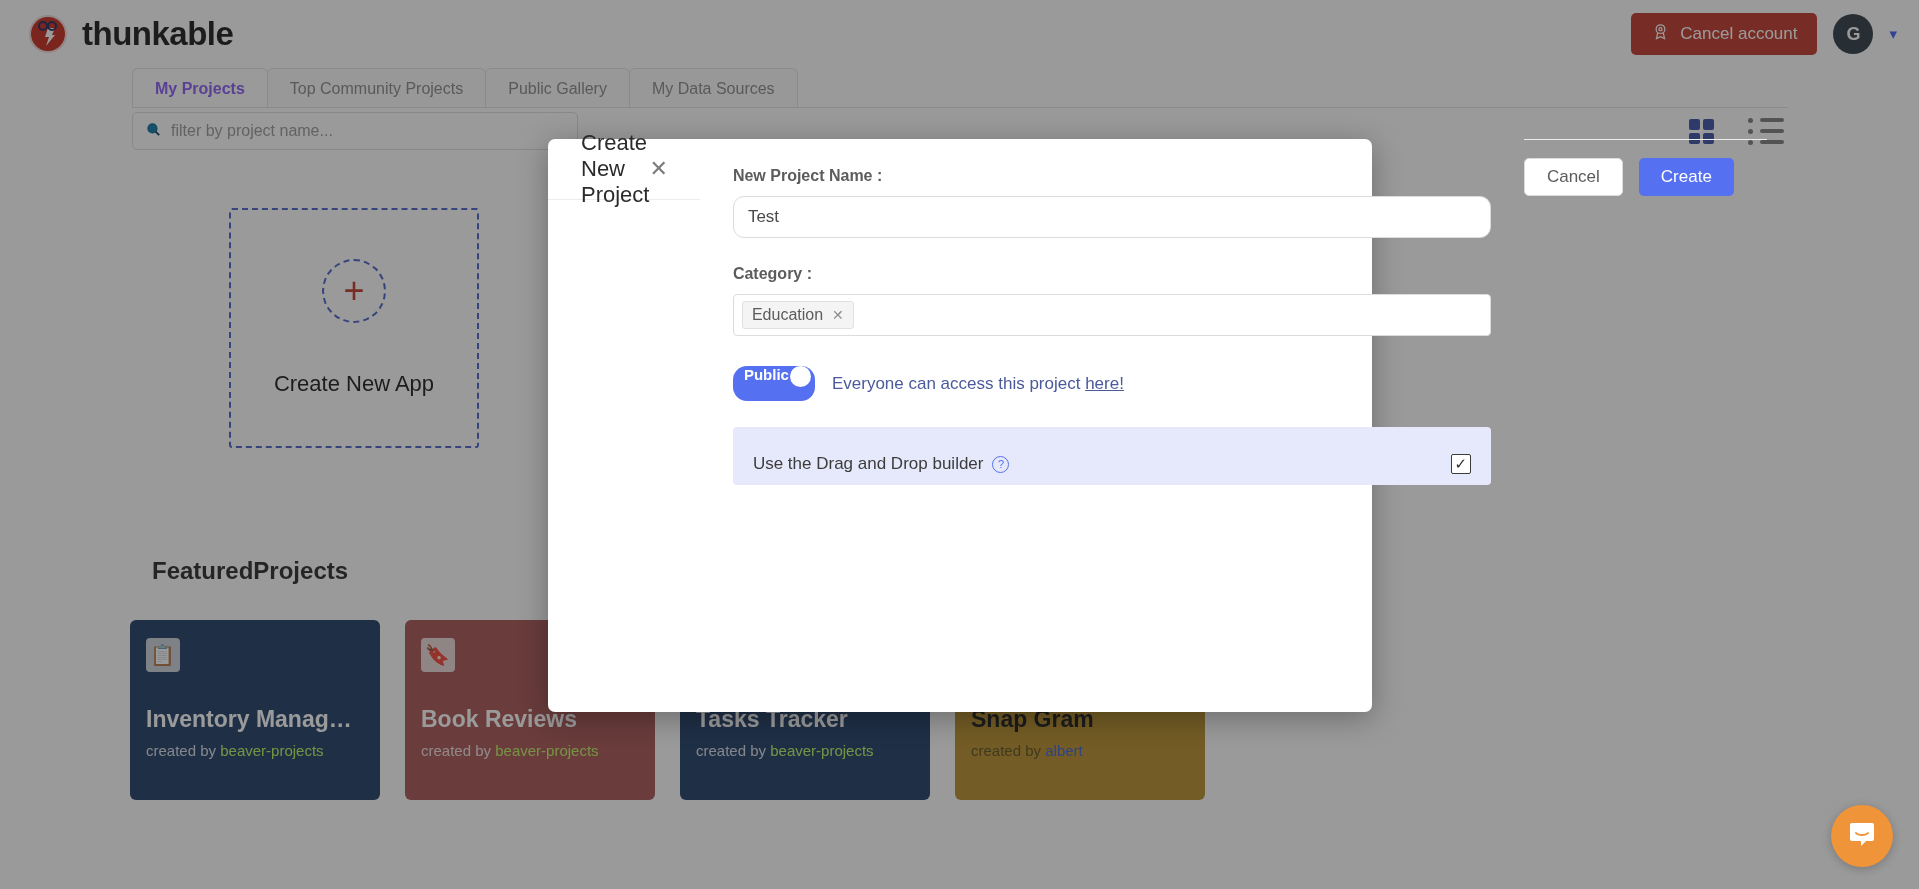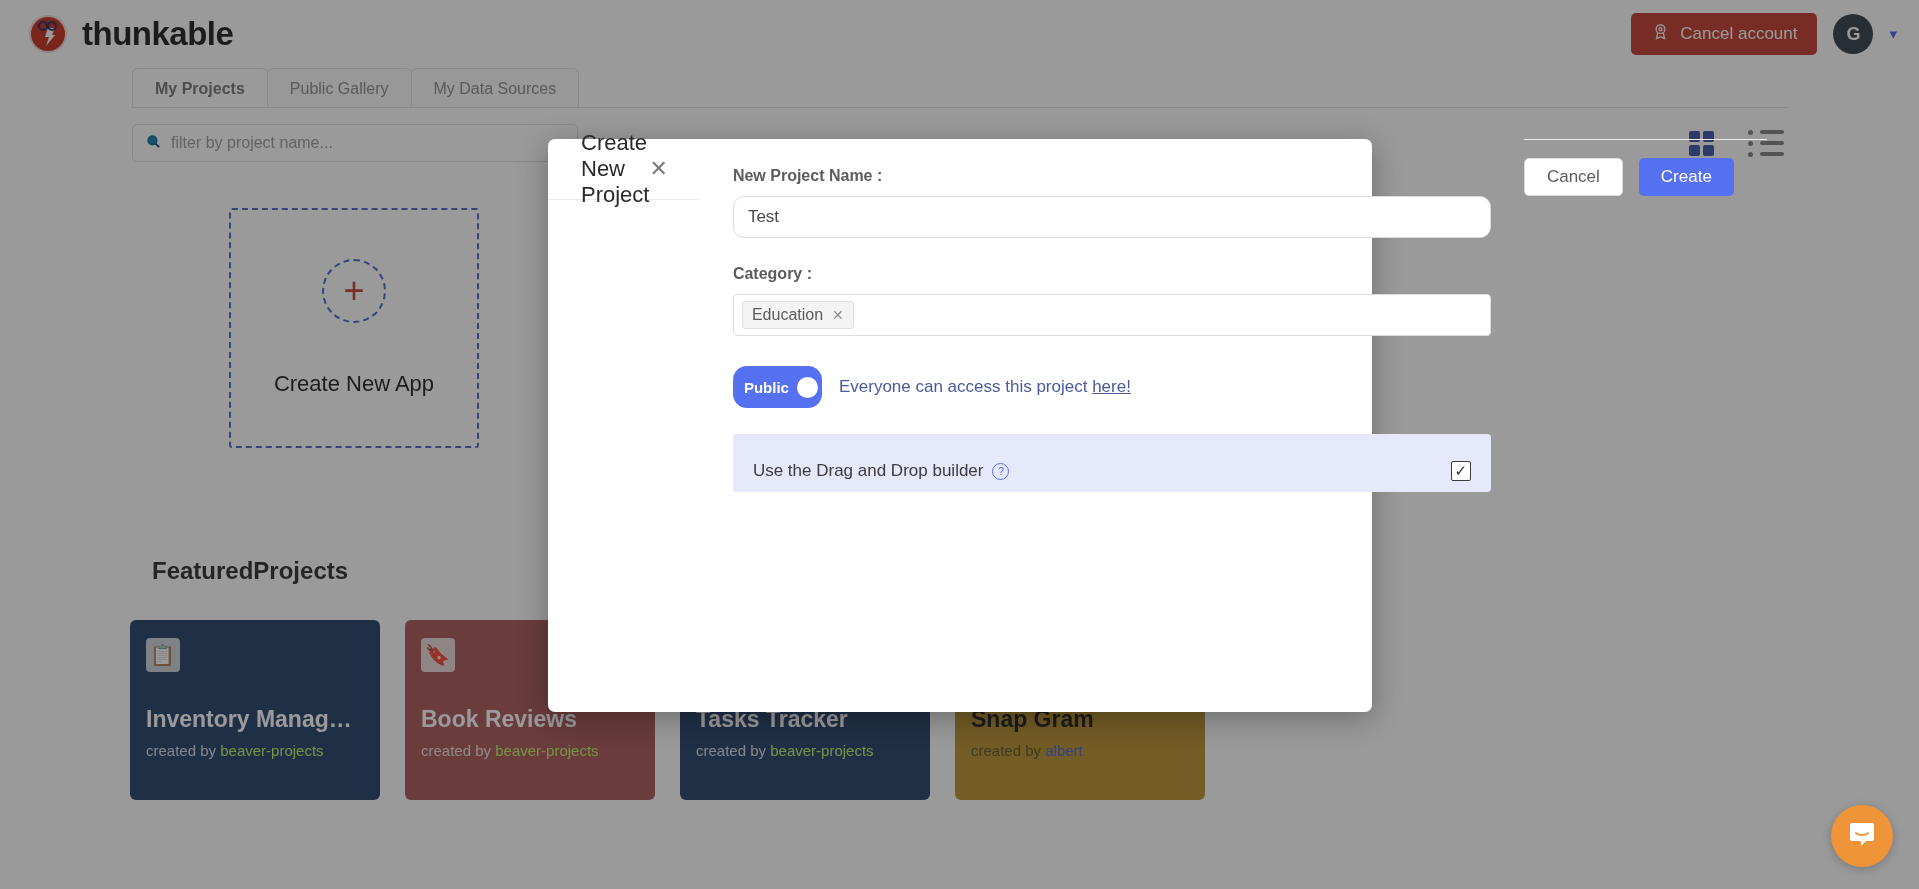--- a/index.html
+++ b/index.html
@@ -47,28 +47,28 @@
     display: flex; align-items: flex-end;
   }
   .tab {
     height: 40px; padding: 0 22px;
     border: 1px solid #e2e2e2; border-bottom: none;
     border-radius: 6px 6px 0 0;
     background: #fbfbfb; color: #8a8a8a;
     font-size: 16px; display: flex; align-items: center;
     cursor: pointer; margin-right: -1px;
   }
-  .tab.active { background: #ffffff; color: #737373; font-weight: 700; }
+  .tab.active { background: #ffffff; color: #8b5cf6; font-weight: 700; }
   .tabs-rule {
     position: absolute; left: 132px; top: 107px; width: 1656px; height: 1px;
     background: #e2e2e2;
   }
 
   .filter-row {
-    position: absolute; left: 132px; top: 124px; width: 1656px; height: 38px;
+    position: absolute; left: 132px; top: 112px; width: 1656px; height: 38px;
     display: flex; align-items: center; justify-content: space-between;
   }
   .search-box {
     width: 446px; height: 38px;
     border: 1px solid #dedede; border-radius: 5px;
     background: #ffffff;
     display: flex; align-items: center; gap: 9px; padding: 0 12px;
   }
   .search-ph { color: #9a9a9a; font-size: 16px; }
   .view-toggles { display: flex; align-items: center; gap: 34px; margin-right: 4px; }
@@ -166,23 +166,23 @@
   }
   .chip {
     display: inline-flex; align-items: center; gap: 9px;
     background: #f4f4f4; border: 1px solid #e0e0e0; border-radius: 3px;
     height: 28px; padding: 0 9px; font-size: 16px; color: #5c5c5c;
   }
   .chip-x { color: #8d8d8d; font-size: 14px; cursor: pointer; }
 
   .public-row { display: flex; align-items: center; gap: 17px; margin-top: 30px; }
   .toggle {
-    display: inline-flex; align-items: center;
+    display: inline-flex; align-items: flex-start;
     background: #5570f0; border-radius: 14px;
-    height: 42px; padding: 0 4px 0 11px; gap: 8px; cursor: pointer;
+    height: 35px; padding: 0 4px 0 11px; gap: 1px; cursor: pointer;
   }
   .toggle-label { color: #ffffff; font-size: 15px; font-weight: 700; }
   .toggle-knob { width: 21px; height: 21px; border-radius: 50%; background: #ffffff; }
   .public-text { font-size: 17px; color: #4a5a9c; }
   .public-text a { color: #4a5a9c; text-decoration: underline; }
 
   .dnd-row {
     margin-top: 26px; width: 758px; height: 58px;
     background: #e6e8fb; border-radius: 4px;
     display: flex; align-items: center; justify-content: space-between;
@@ -252,20 +252,23 @@
         </div>
         <span class="avatar-caret">▾</span>
       </div>
     </div>
 
     <div class="tabs">
       <div class="tab active">
         <span>My Projects</span>
       </div>
       <div class="tab">
+        <span>Top Community Projects</span>
+      </div>
+      <div class="tab">
         <span>Public Gallery</span>
       </div>
       <div class="tab">
         <span>My Data Sources</span>
       </div>
     </div>
     <div class="tabs-rule"></div>
 
     <div class="filter-row">
       <div class="search-box">

